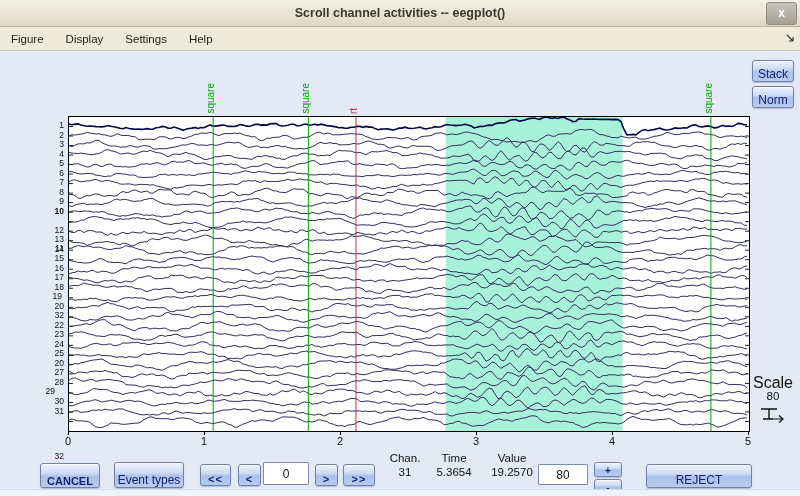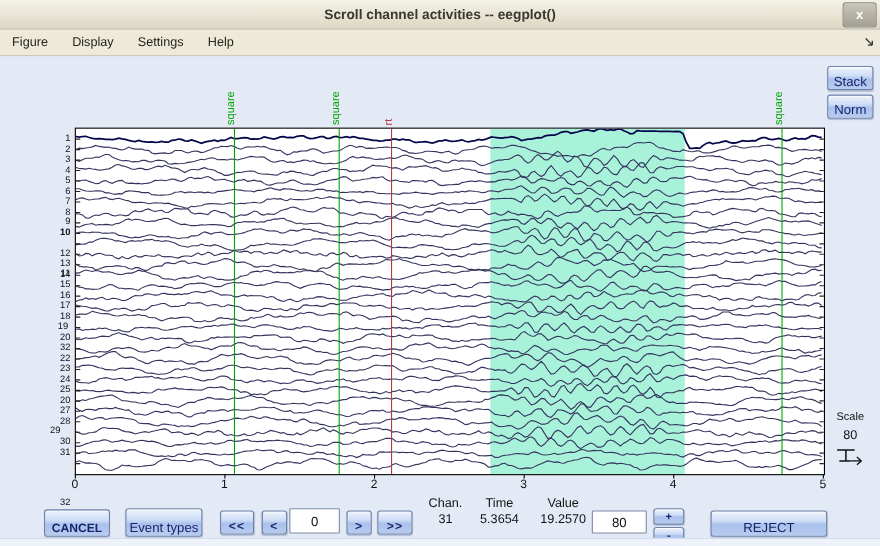--- a/index.html
+++ b/index.html
@@ -56,21 +56,21 @@
   }
   .plotbox svg{display:block;}
   .chan-label{position:absolute;width:30px;text-align:right;font-size:8.5px;color:#111;line-height:9px;}
   .xtick-label{position:absolute;width:26px;text-align:center;font-size:11px;color:#111;}
   .xtick-mark{position:absolute;width:1px;height:4px;background:#000;}
   .event-label{
     position:absolute;writing-mode:vertical-rl;transform:rotate(180deg);
     font-size:10px;line-height:12px;white-space:nowrap;
   }
   
-  .scale-label{position:absolute;left:750px;top:374px;width:46px;text-align:center;font-size:10px;color:#111;}
+  .scale-label{position:absolute;left:750px;top:374px;width:46px;text-align:center;font-size:16px;color:#111;}
   .scale-value{position:absolute;left:750px;top:390px;width:46px;text-align:center;font-size:11.5px;color:#111;}
   .scale-glyph{position:absolute;left:758px;top:406px;}
   
   .readout{
     position:absolute;left:382px;top:452px;display:grid;
     grid-template-columns:46px 52px 64px;row-gap:2px;
     font-size:11.5px;color:#111;text-align:center;
   }
   .strip{position:absolute;left:0;top:489px;width:800px;height:7px;background:#eef3fb;border-top:1px solid #d3ddee;}
 </style>

